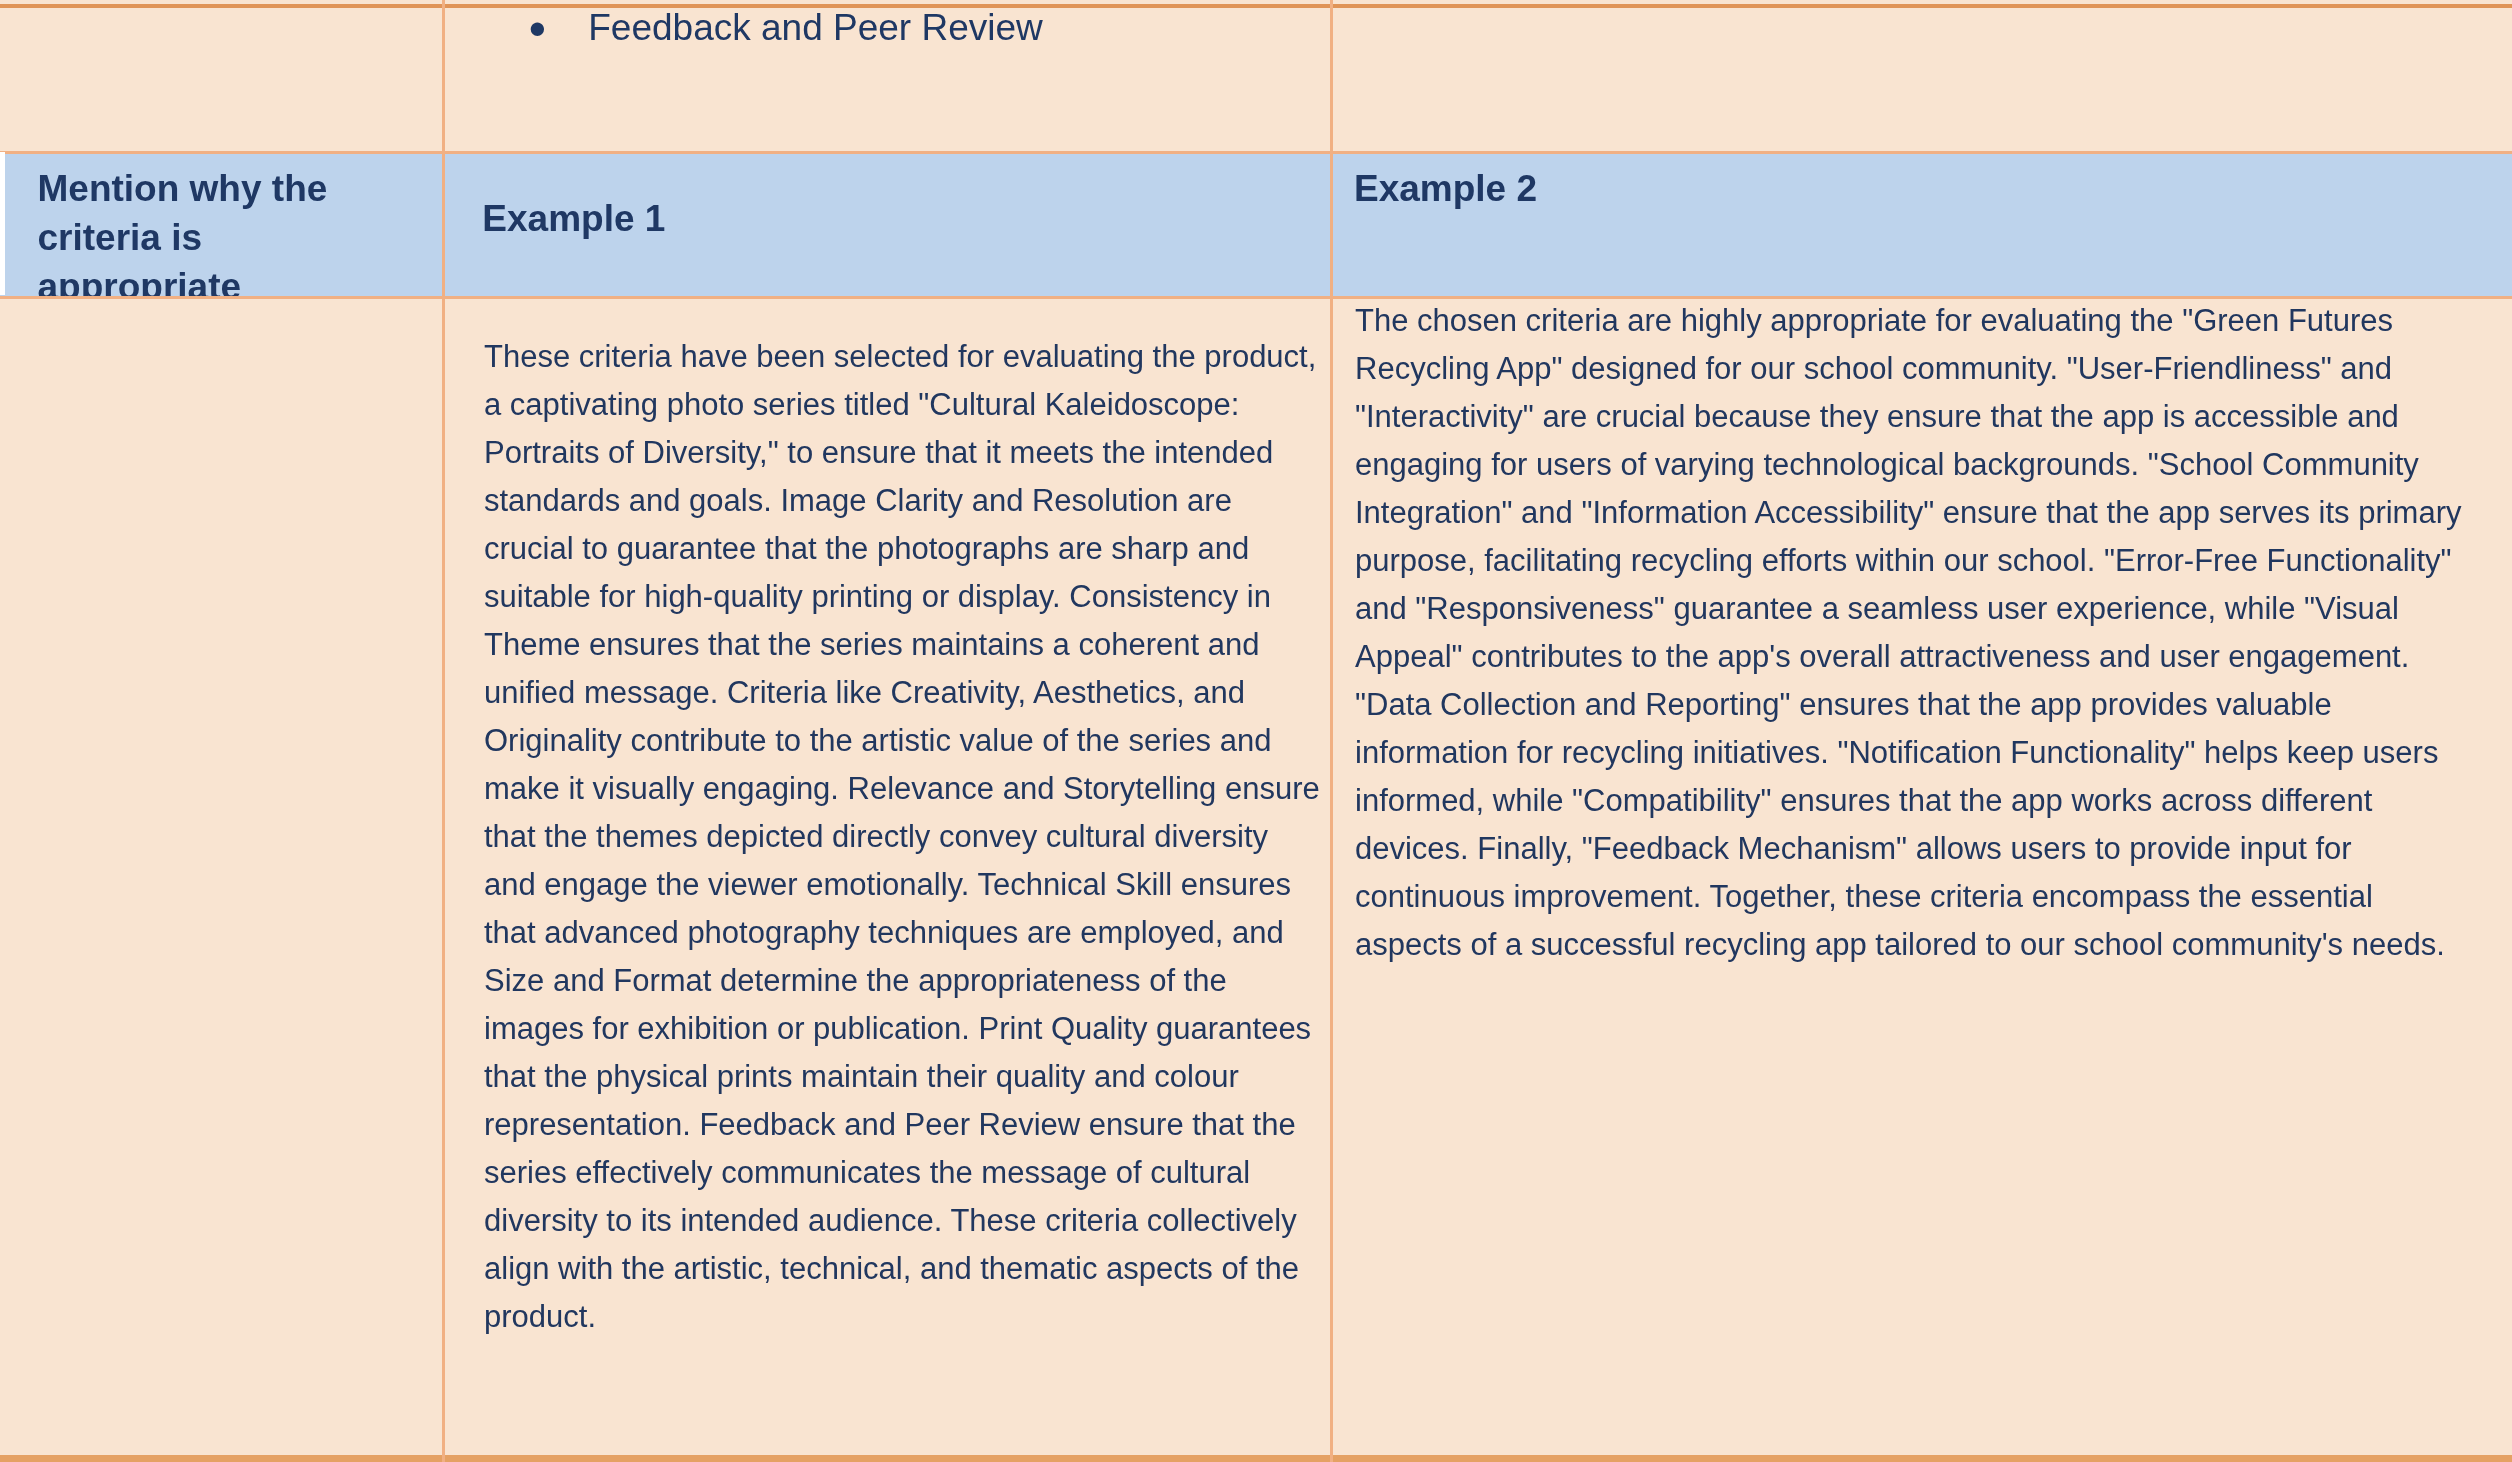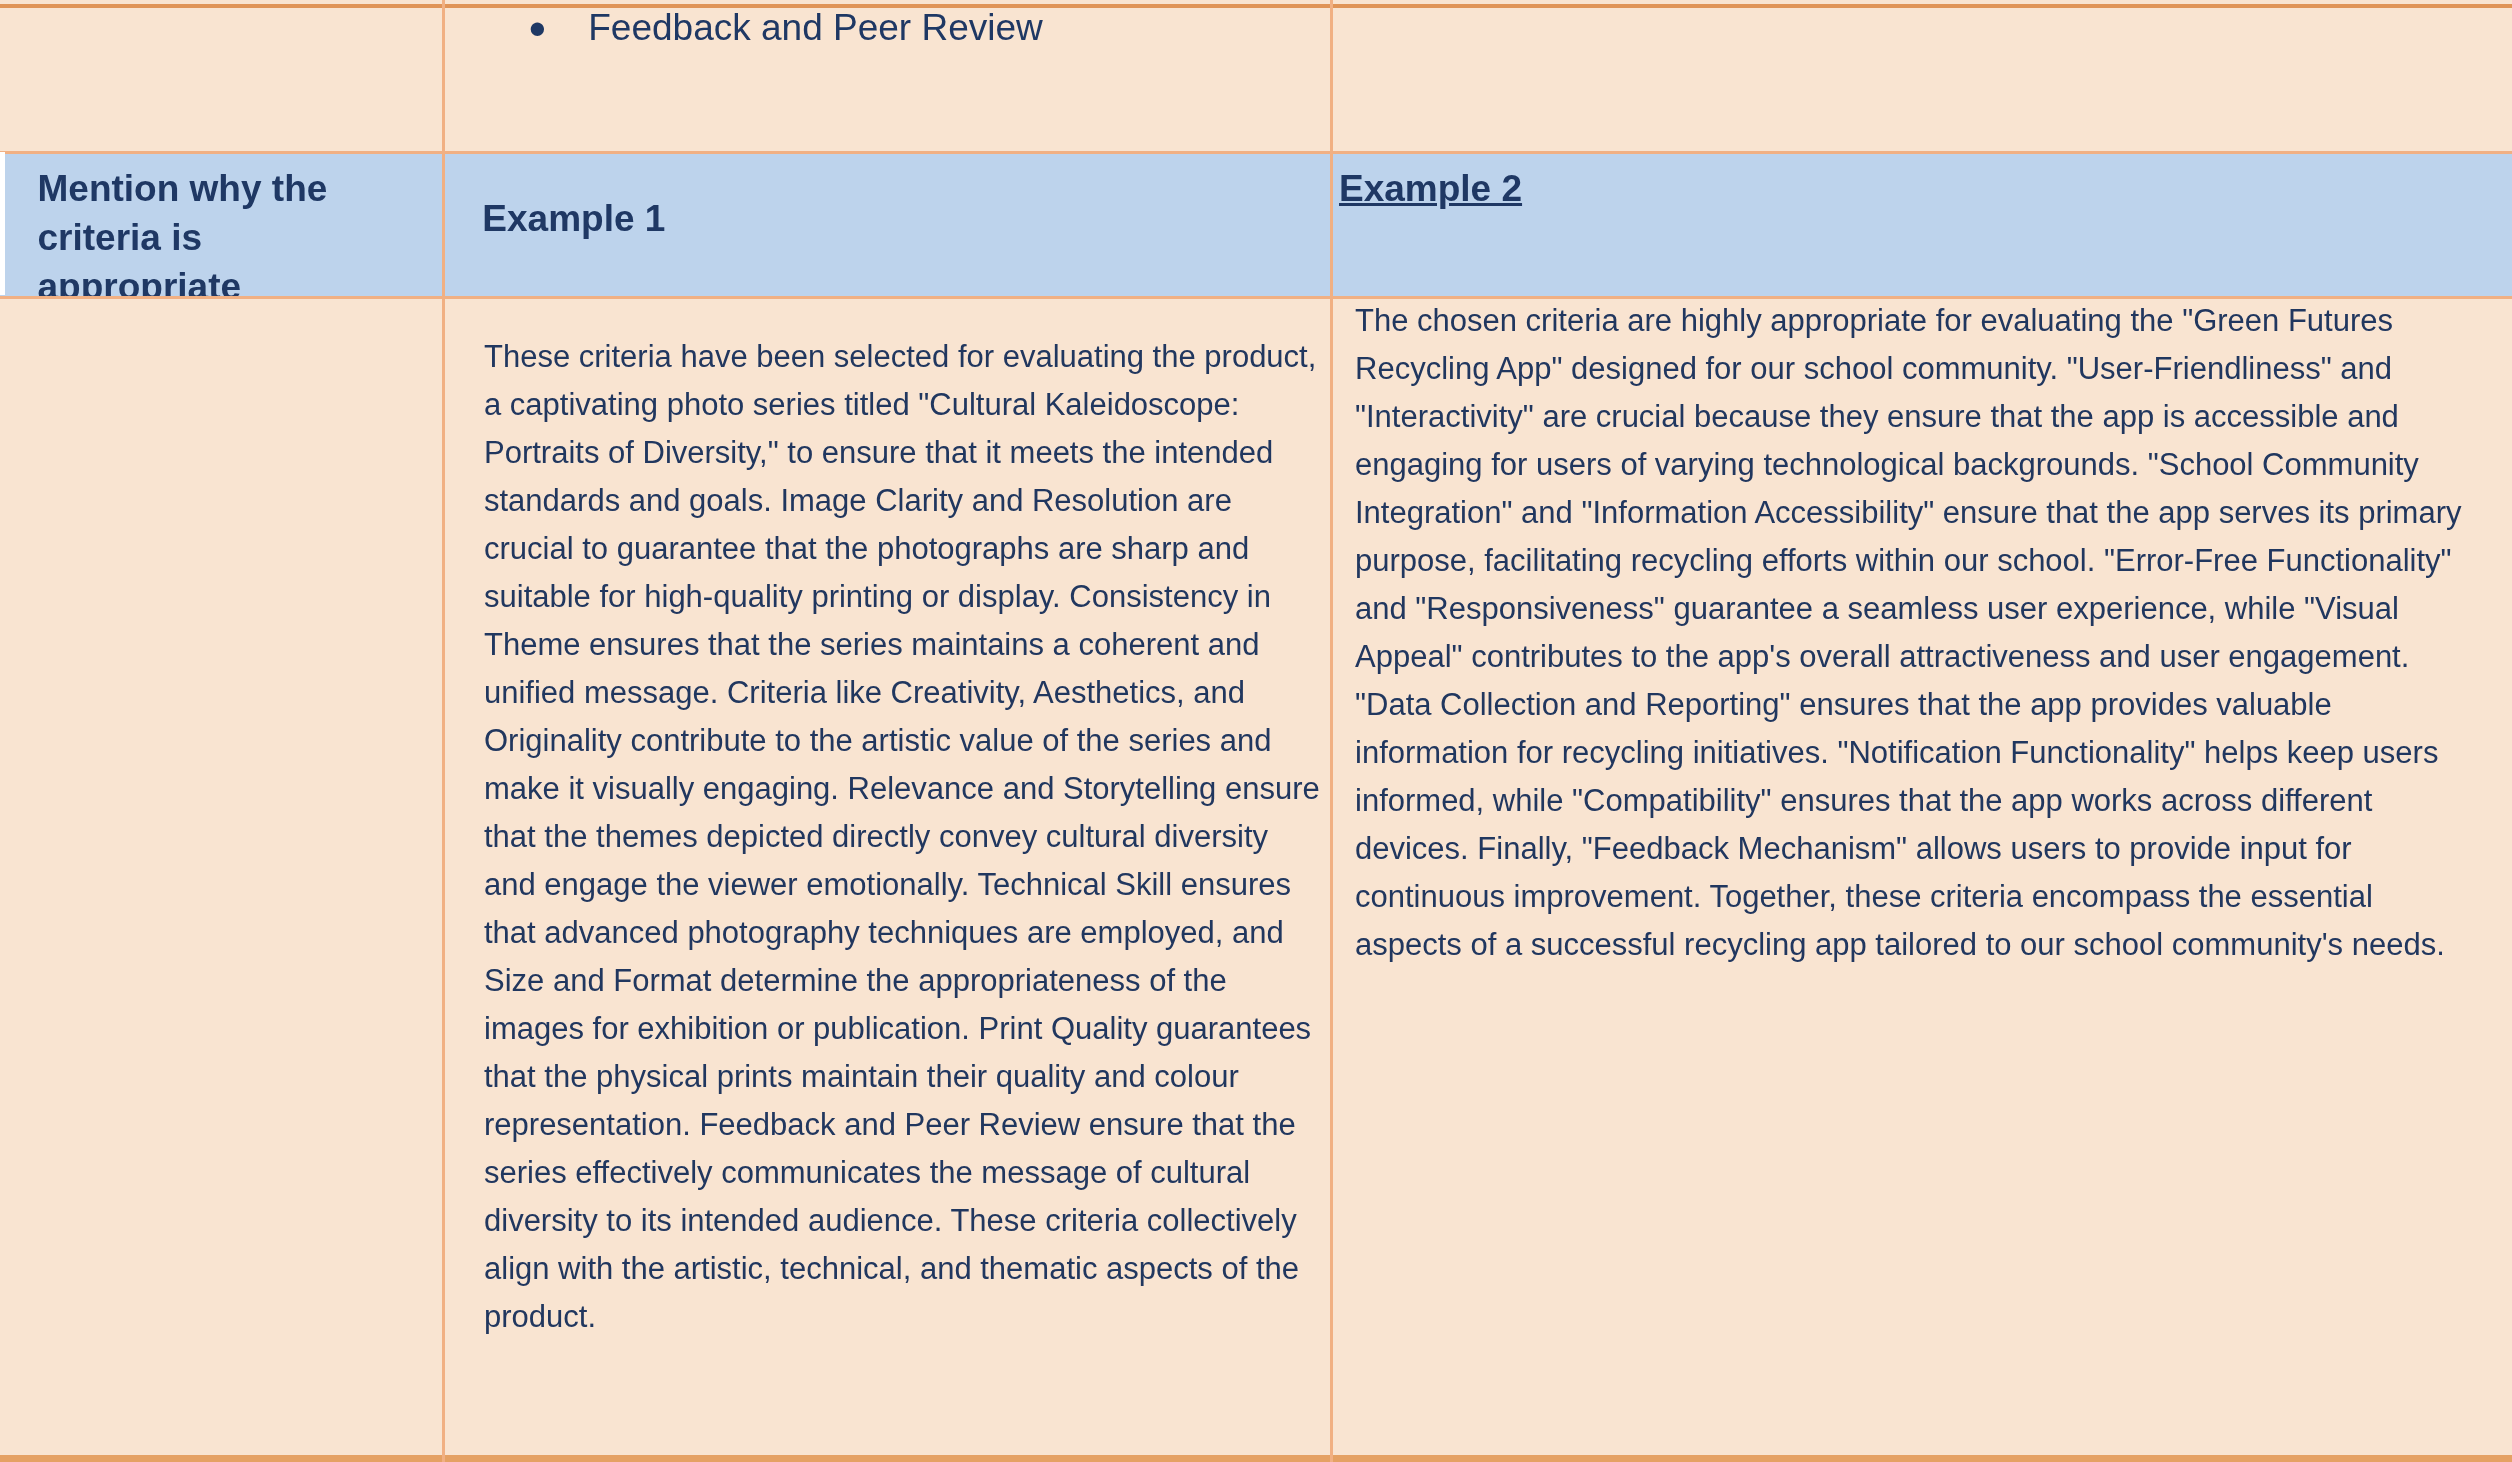--- a/index.html
+++ b/index.html
@@ -36,21 +36,21 @@
     color:var(--text-navy-bold,#1f3864);
     font-size:37px;line-height:49px;
     white-space:pre-line;
   }
   .body-text{
     font-size:31px;line-height:48px;
     color:var(--text-navy,#21375f);
   }
   .row-header .c1{padding:13px 37px 0 27.5px;}
   .row-header .c2{padding:13px 37px 0 18.3px;}
-  .row-header .c3{padding:13px 37px 0 6px;text-decoration:underline;}
+  .row-header .c3{padding:13px 37px 0 21px;}
   .row-body .c1{padding:7.3px 44px 0 18.3px;}
   .row-body .c2{padding:7.3px 26px 0 20px;}
   .row-body .c3{padding:1px 41px 0 22px;}
   
   .bullet-line{position:absolute;left:528px;top:1.8px;display:flex;align-items:flex-start;}
   .bullet-glyph{
     font-size:31px;line-height:51px;
     color:var(--text-navy-bold,#1f3864);
     margin-right:27.5px;
   }

